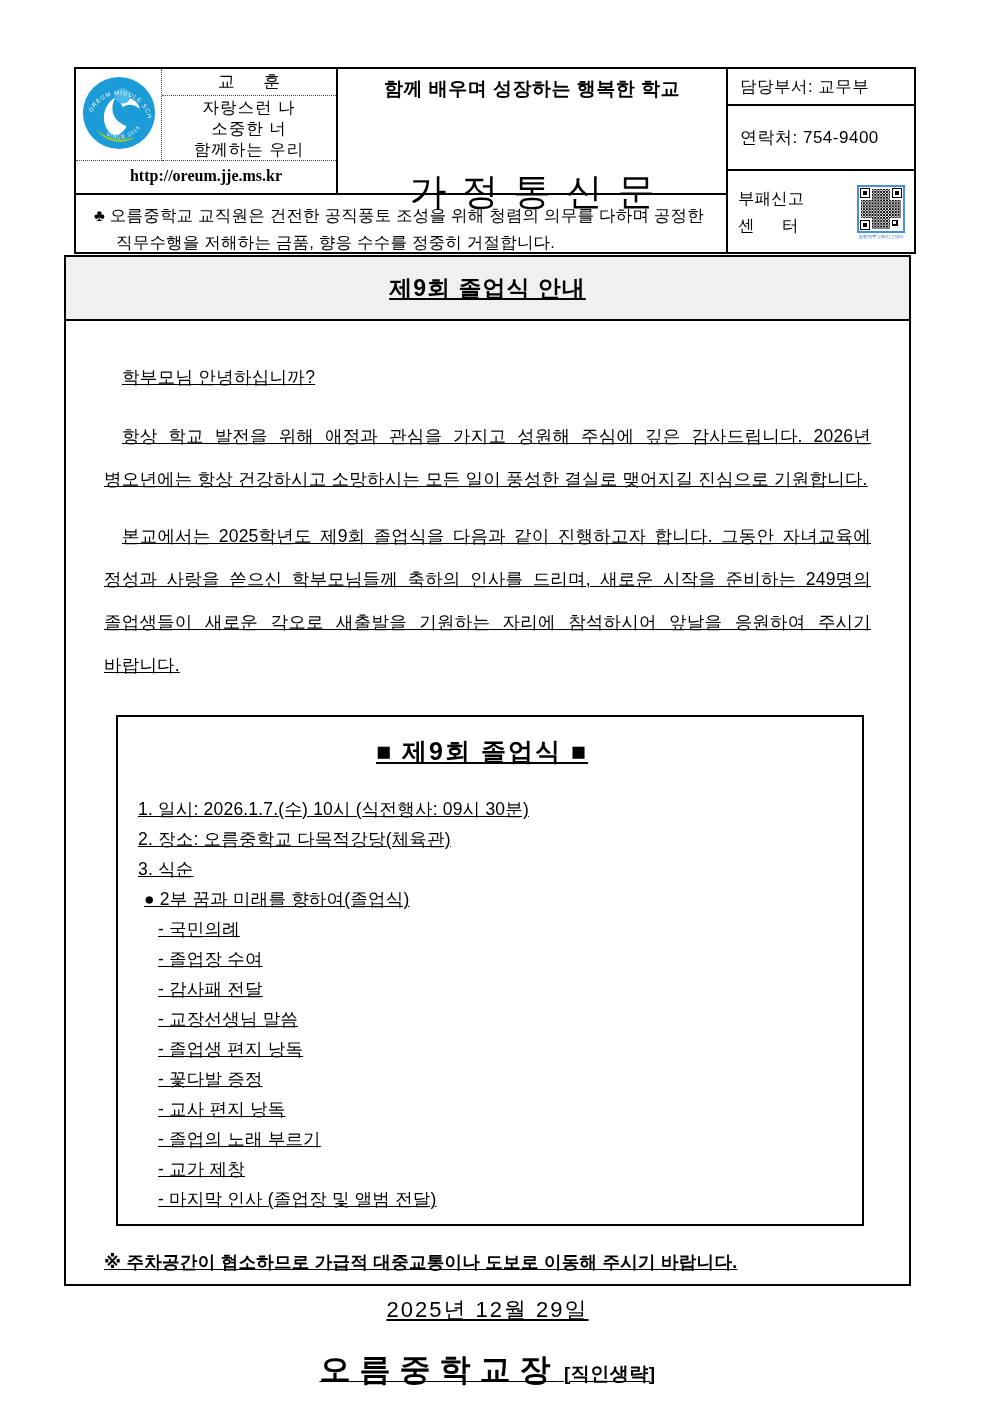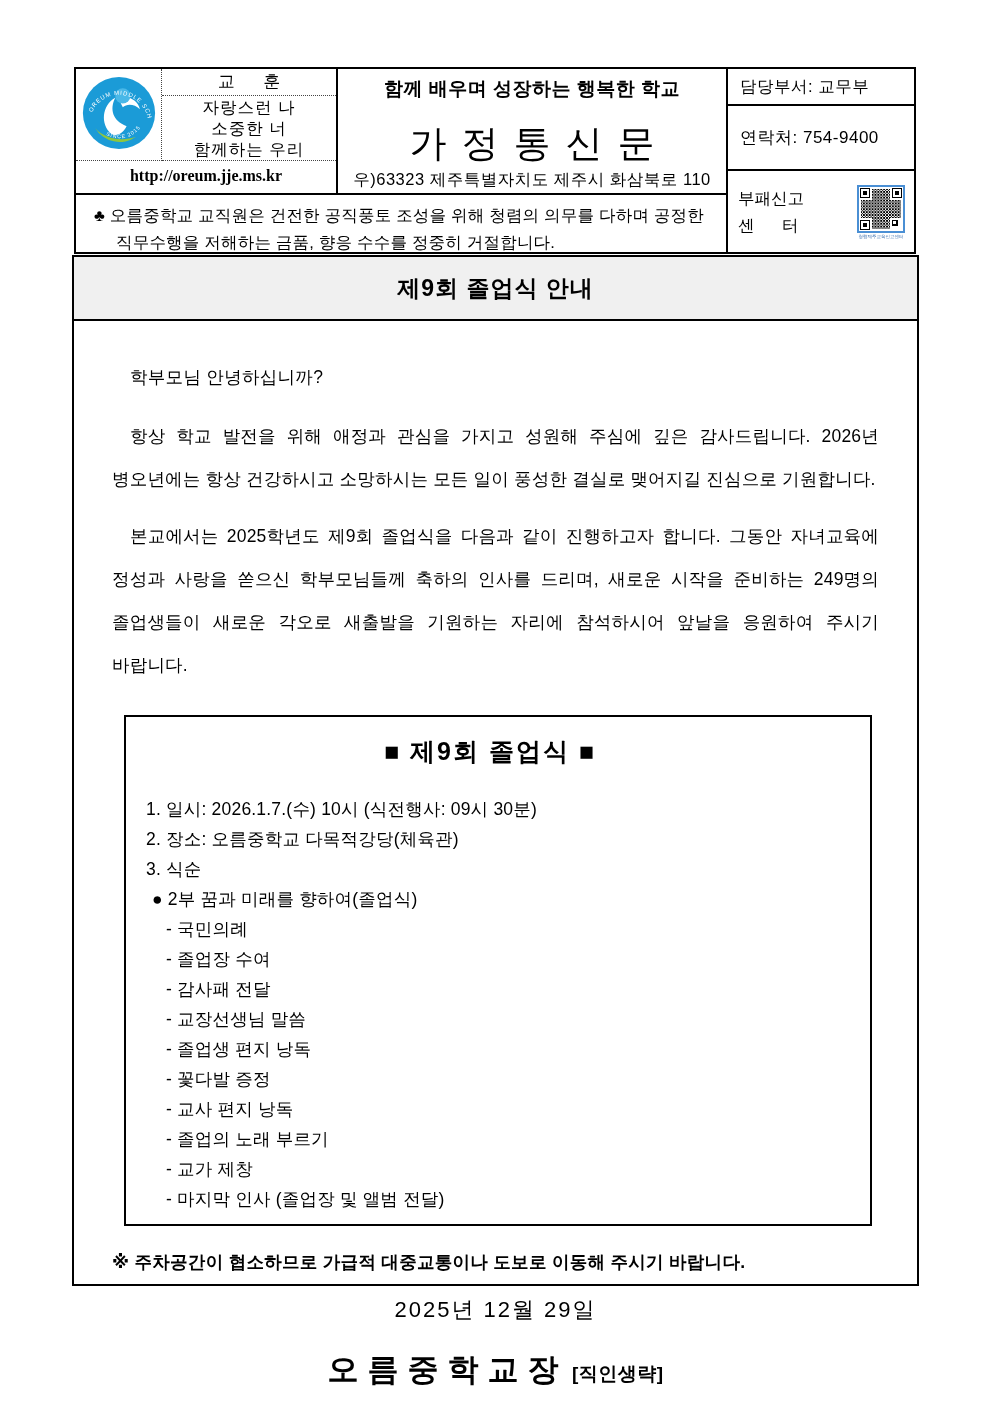--- a/index.html
+++ b/index.html
@@ -30,21 +30,21 @@
     font-size:17px; line-height:26px; white-space:pre;
   }
   .motto-lines{ flex:1; display:flex; flex-direction:column; justify-content:center; }
   .motto-line{ text-align:center; font-size:16.5px; line-height:21px; letter-spacing:1px; }
   .url-row{
     height:32px; text-align:center; font-size:16px; line-height:30px;
     font-family:"Liberation Serif","DejaVu Serif",serif; font-weight:bold;
   }
   .center-cell{
     flex:1; border-left:2px solid #000; display:flex; flex-direction:column;
-    align-items:center; padding:5px 2px 16px;
+    align-items:center; padding:5px 2px 16px;gap:48px;
   }
   .slogan{ font-size:19px; font-weight:bold; letter-spacing:0.5px; margin-top:2px; }
   .doc-title{ font-size:37px; letter-spacing:15px; padding-left:15px; margin-top:17px; }
   .address{ font-size:16.5px; margin-top:auto; letter-spacing:0.5px; }
   .notice-row{
     flex:1; border-top:2px solid #000; padding:7px 10px 4px 18px;
     font-size:16.5px; line-height:27px; letter-spacing:0.2px;
   }
   .notice-row .hang{ display:block; padding-left:22px; text-indent:-22px; }
   .header-right{ width:188px; border-left:2px solid #000; display:flex; flex-direction:column; }
@@ -57,22 +57,23 @@
     display:flex; align-items:center; padding-left:12px; letter-spacing:0.5px;
   }
   .report-row{ flex:1; display:flex; align-items:center; padding:4px 5px 4px 10px; gap:8px; }
   .report-label{ font-size:16.5px; line-height:27px; white-space:pre; }
   .qr-wrap{ display:flex; flex-direction:column; align-items:center; margin-left:auto; margin-right:4px; }
   .qr-frame{ border:2px solid #4a8fd4; background:#fff; padding:1px; line-height:0; }
   .qr-caption{ font-size:4.5px; color:#3a6fae; margin-top:1px; letter-spacing:0; }
 
   
   .main-box{
-    position:absolute; left:72px; top:255px; width:847px; height:1031px;
+    position:absolute; left:64px; top:255px; width:847px; height:1031px;
     border:2px solid #000;
+    text-decoration:underline;
   }
   .title-row{
     height:64px; background:#f0f0f0; border-bottom:2px solid #000;
     text-align:center; font-size:23px; font-weight:bold; line-height:62px; letter-spacing:1px;
   }
   .content{ padding:0 38px; }
   .greeting{ padding-top:44px; font-size:17.5px; letter-spacing:0.3px; text-indent:18px; }
   .para{
     margin-top:26px; font-size:17.5px; line-height:43px; letter-spacing:0.2px;
     text-align:justify; text-indent:18px; word-break:keep-all;

